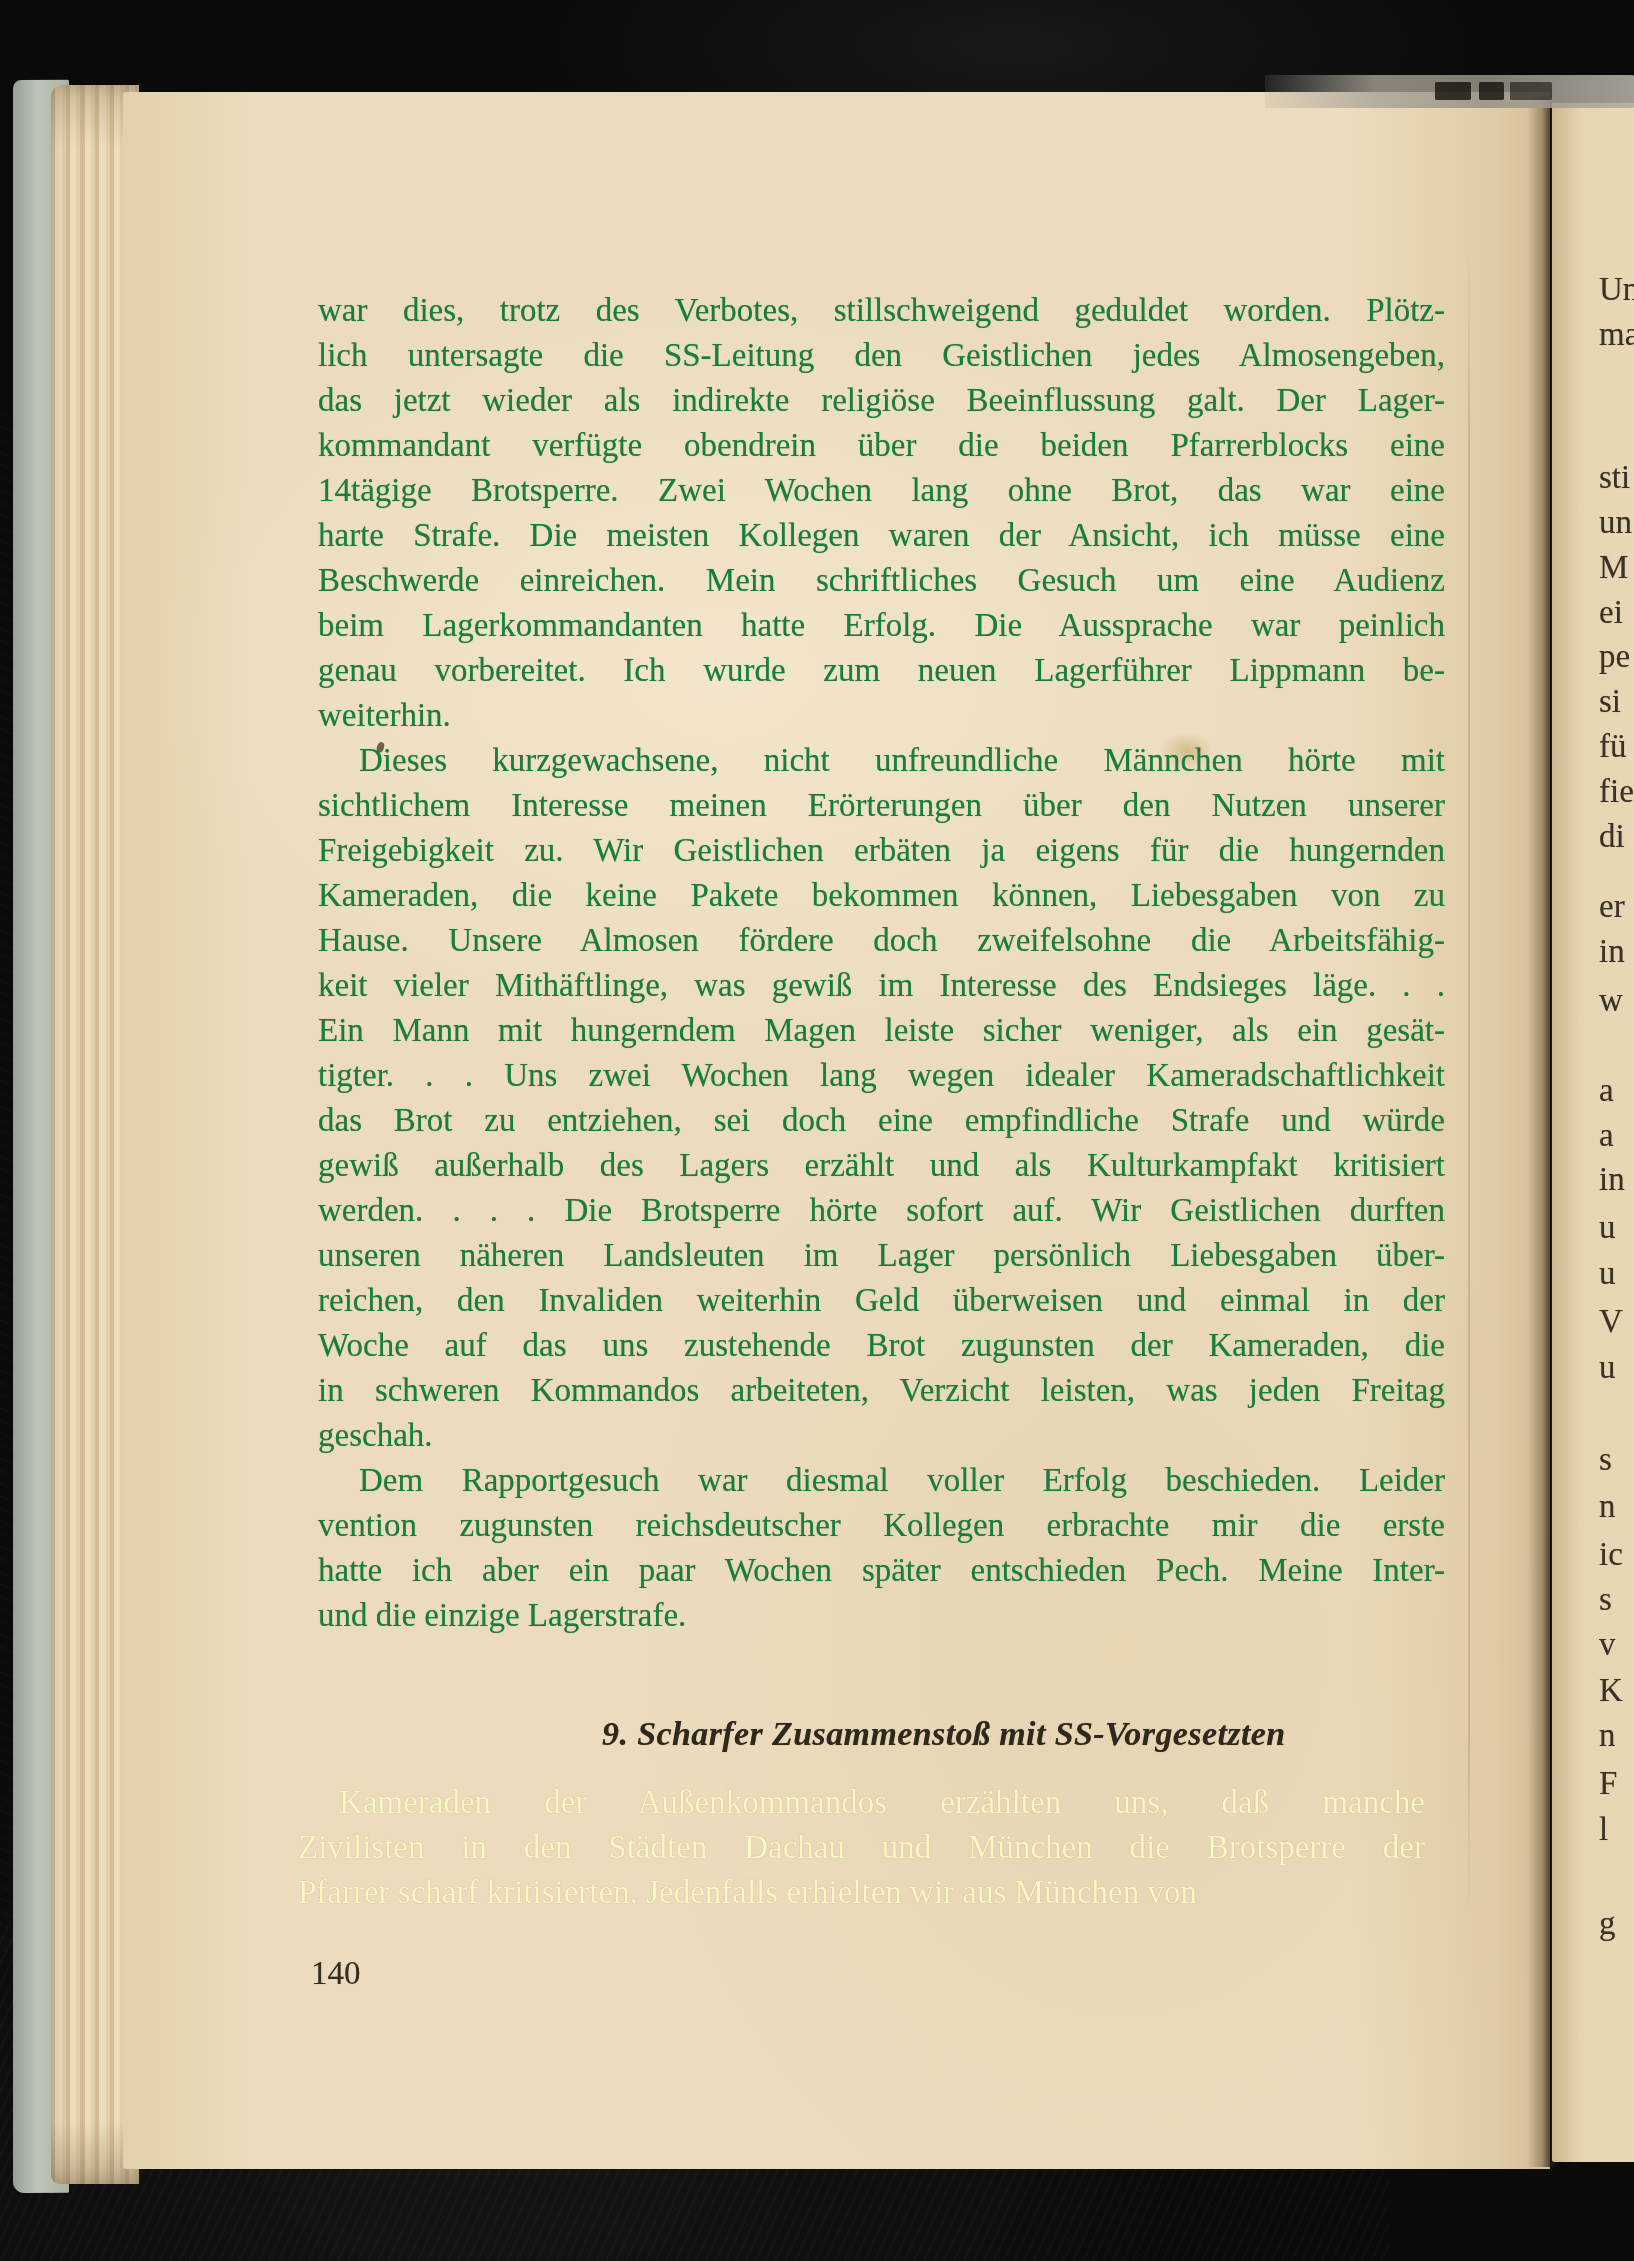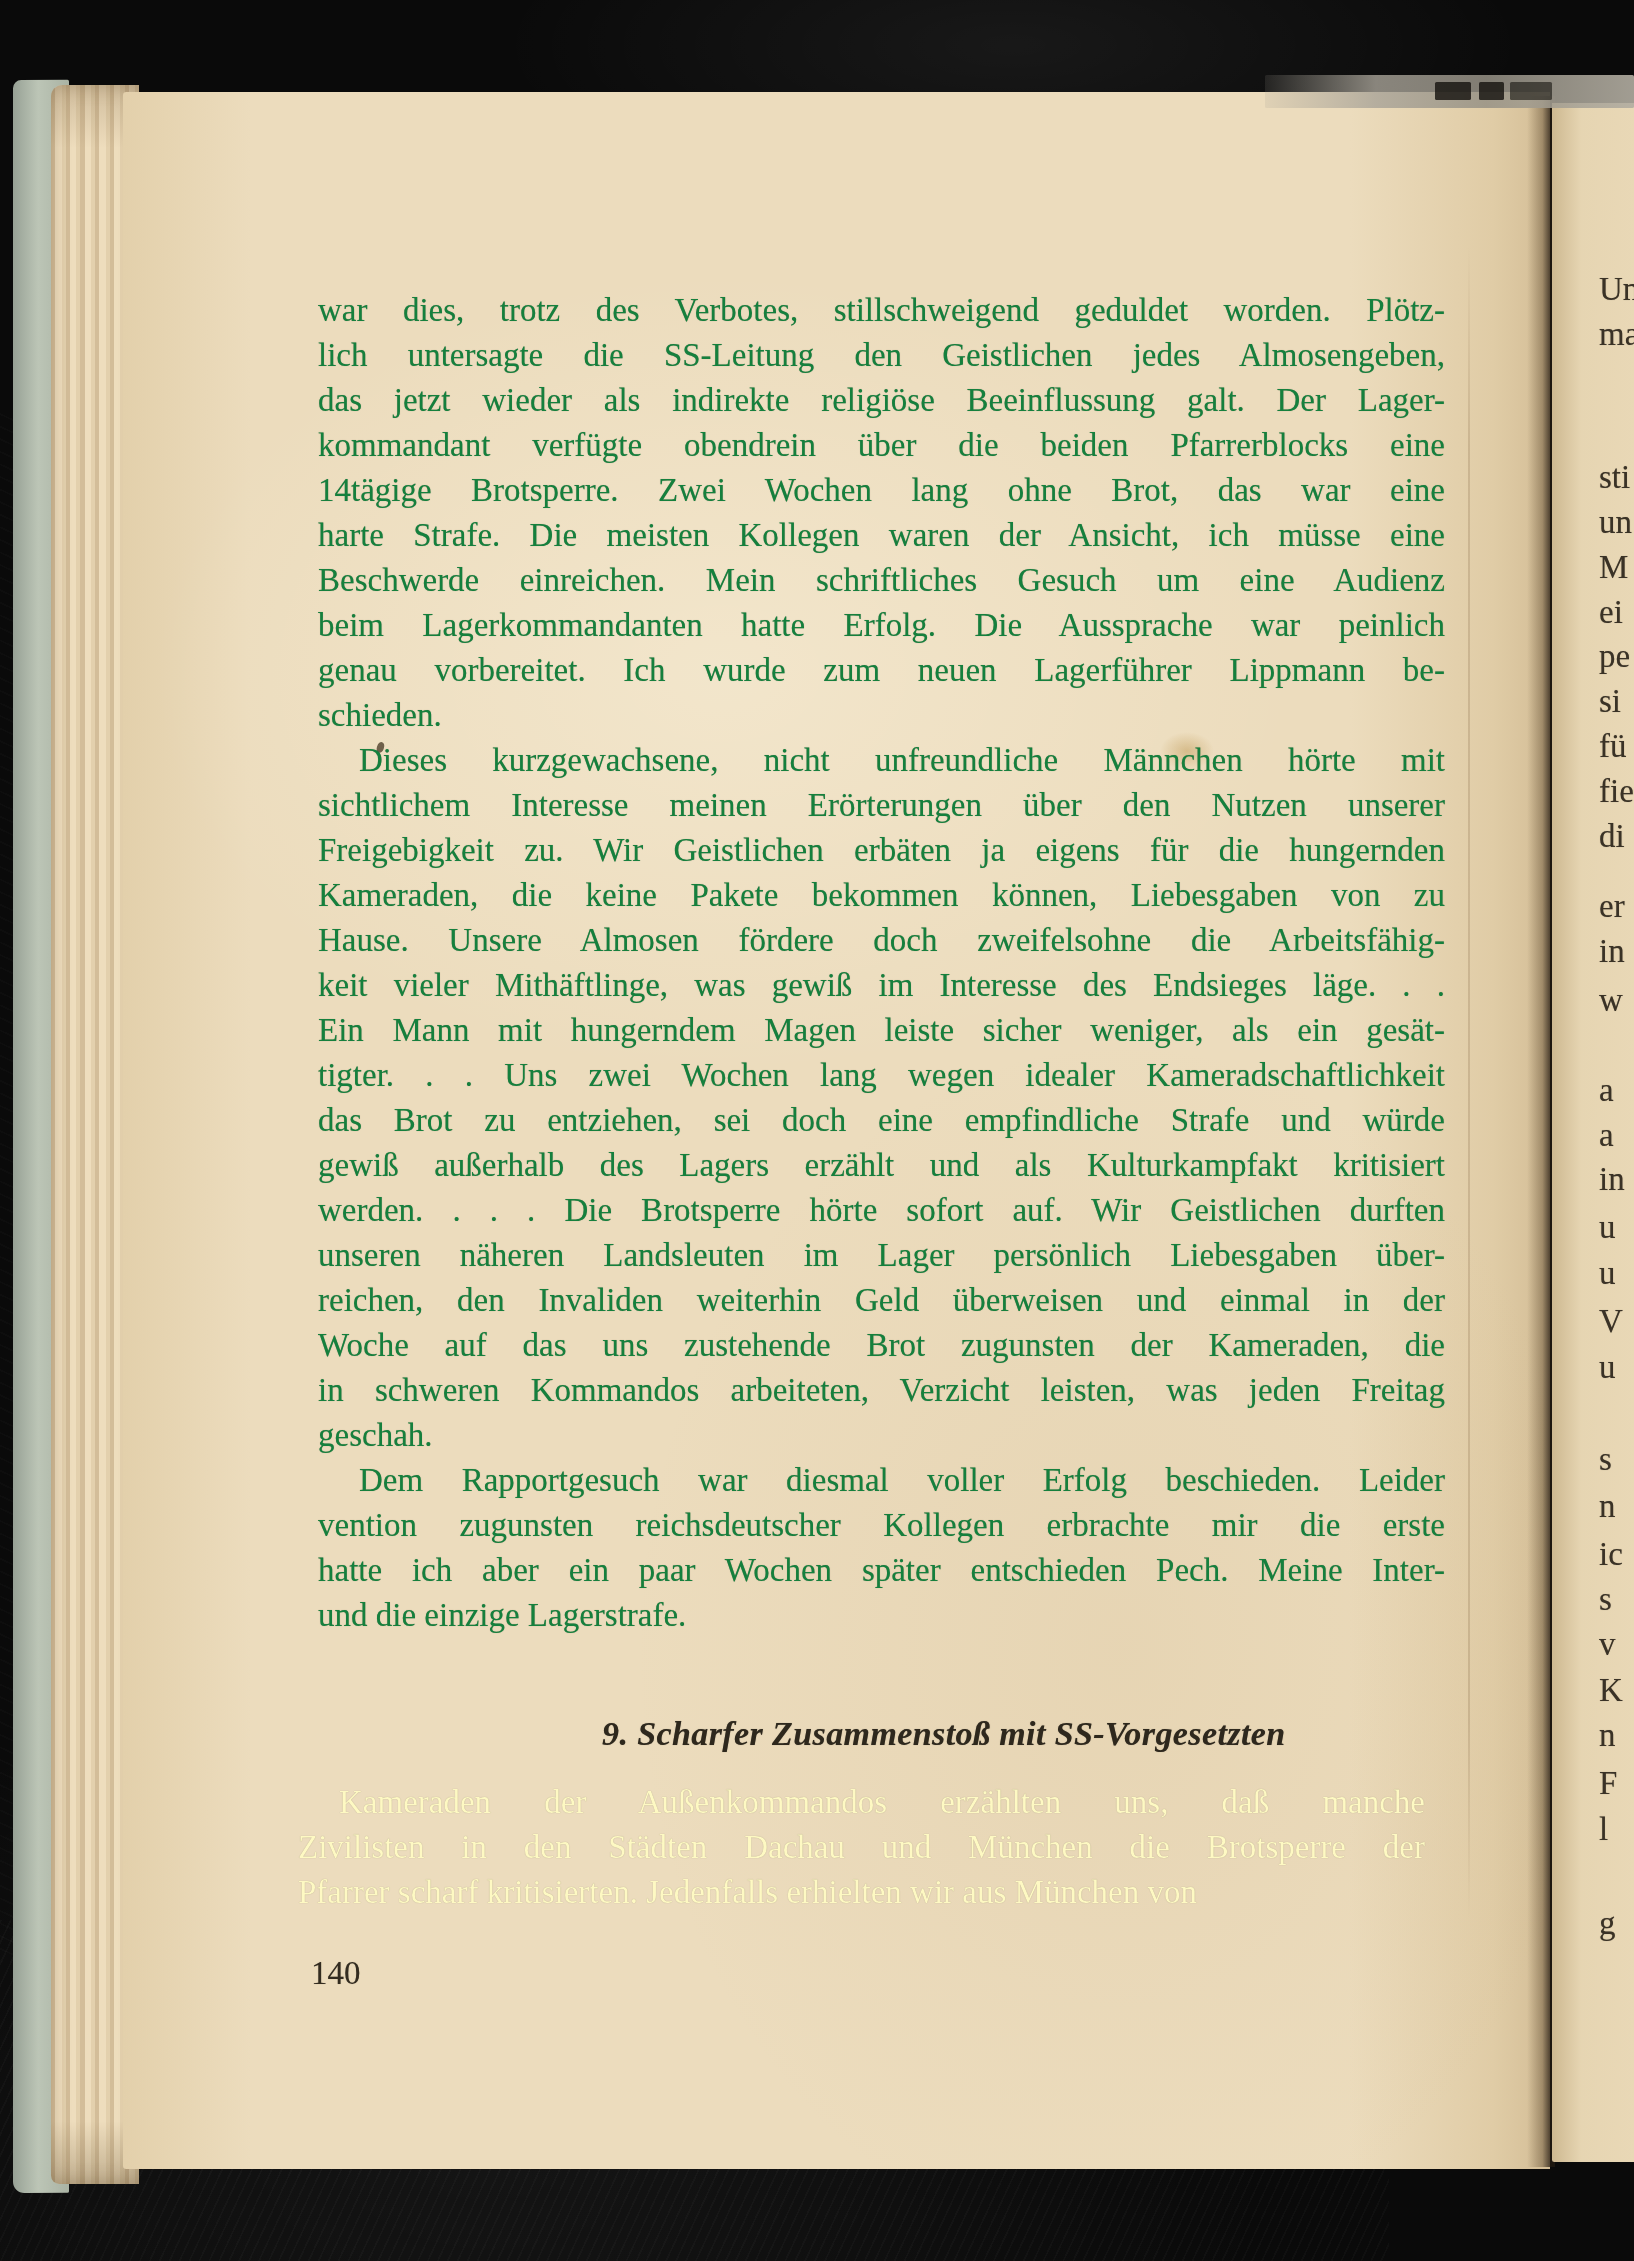--- a/index.html
+++ b/index.html
@@ -184,21 +184,21 @@
 <div class="text-col" id="paras-before">
     <div class="line just">war dies, trotz des Verbotes, stillschweigend geduldet worden. Plötz-</div>
     <div class="line just">lich untersagte die SS-Leitung den Geistlichen jedes Almosengeben,</div>
     <div class="line just">das jetzt wieder als indirekte religiöse Beeinflussung galt. Der Lager-</div>
     <div class="line just">kommandant verfügte obendrein über die beiden Pfarrerblocks eine</div>
     <div class="line just">14tägige Brotsperre. Zwei Wochen lang ohne Brot, das war eine</div>
     <div class="line just">harte Strafe. Die meisten Kollegen waren der Ansicht, ich müsse eine</div>
     <div class="line just">Beschwerde einreichen. Mein schriftliches Gesuch um eine Audienz</div>
     <div class="line just">beim Lagerkommandanten hatte Erfolg. Die Aussprache war peinlich</div>
     <div class="line just">genau vorbereitet. Ich wurde zum neuen Lagerführer Lippmann be-</div>
-    <div class="line">schieden.</div>
+    <div class="line">weiterhin.</div>
     <div class="line just indent">Dieses kurzgewachsene, nicht unfreundliche Männchen hörte mit</div>
     <div class="line just">sichtlichem Interesse meinen Erörterungen über den Nutzen unserer</div>
     <div class="line just">Freigebigkeit zu. Wir Geistlichen erbäten ja eigens für die hungernden</div>
     <div class="line just">Kameraden, die keine Pakete bekommen können, Liebesgaben von zu</div>
     <div class="line just">Hause. Unsere Almosen fördere doch zweifelsohne die Arbeitsfähig-</div>
     <div class="line just">keit vieler Mithäftlinge, was gewiß im Interesse des Endsieges läge. . .</div>
     <div class="line just">Ein Mann mit hungerndem Magen leiste sicher weniger, als ein gesät-</div>
     <div class="line just">tigter. . . Uns zwei Wochen lang wegen idealer Kameradschaftlichkeit</div>
     <div class="line just">das Brot zu entziehen, sei doch eine empfindliche Strafe und würde</div>
     <div class="line just">gewiß außerhalb des Lagers erzählt und als Kulturkampfakt kritisiert</div>

